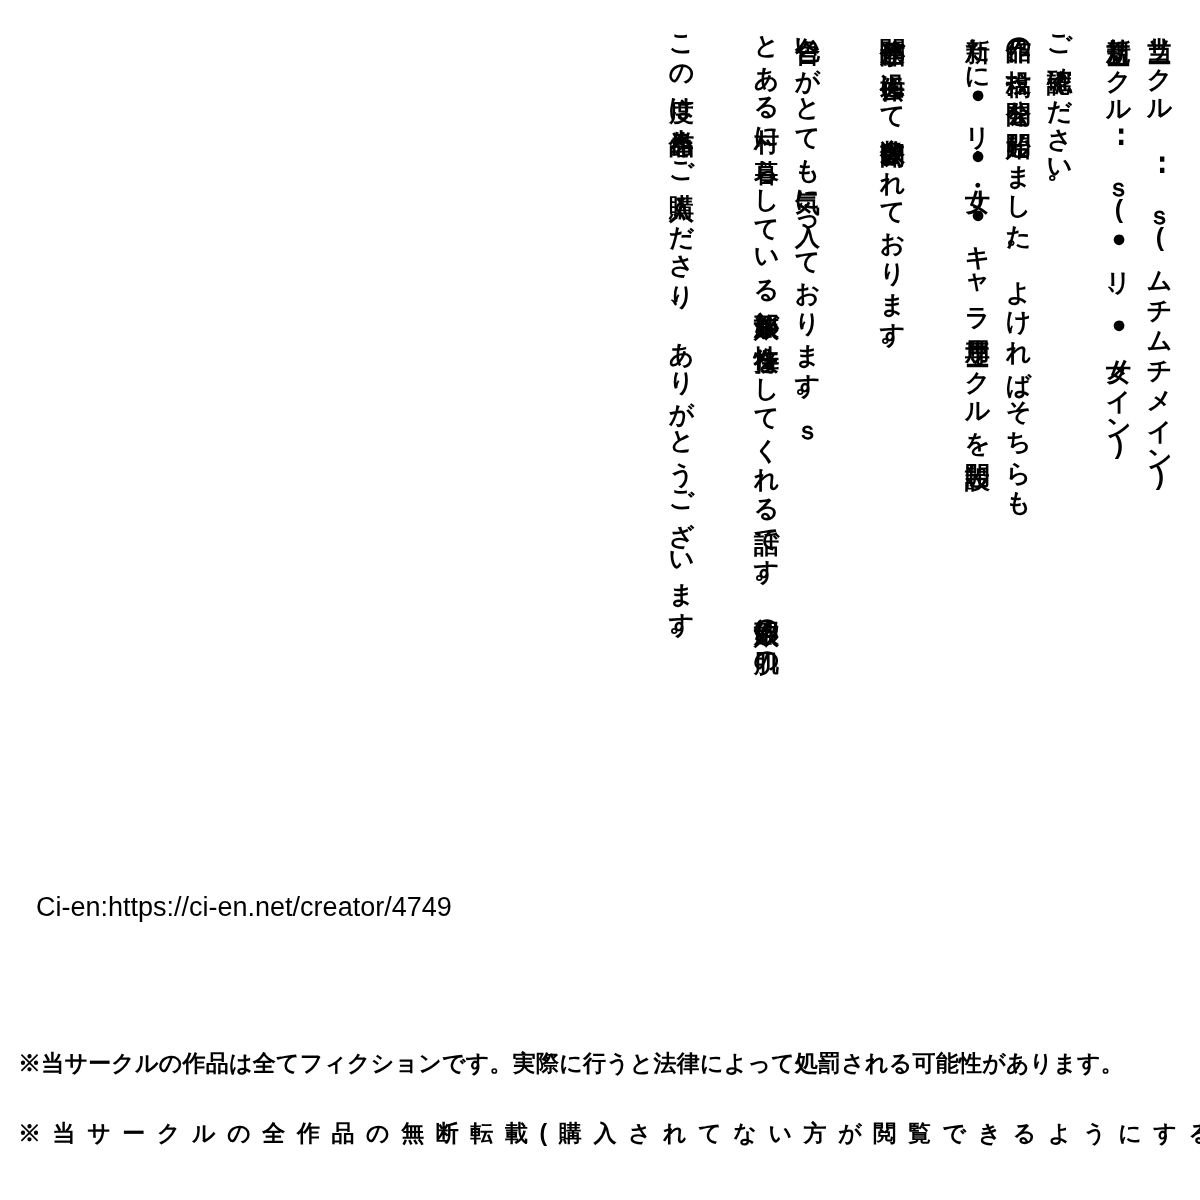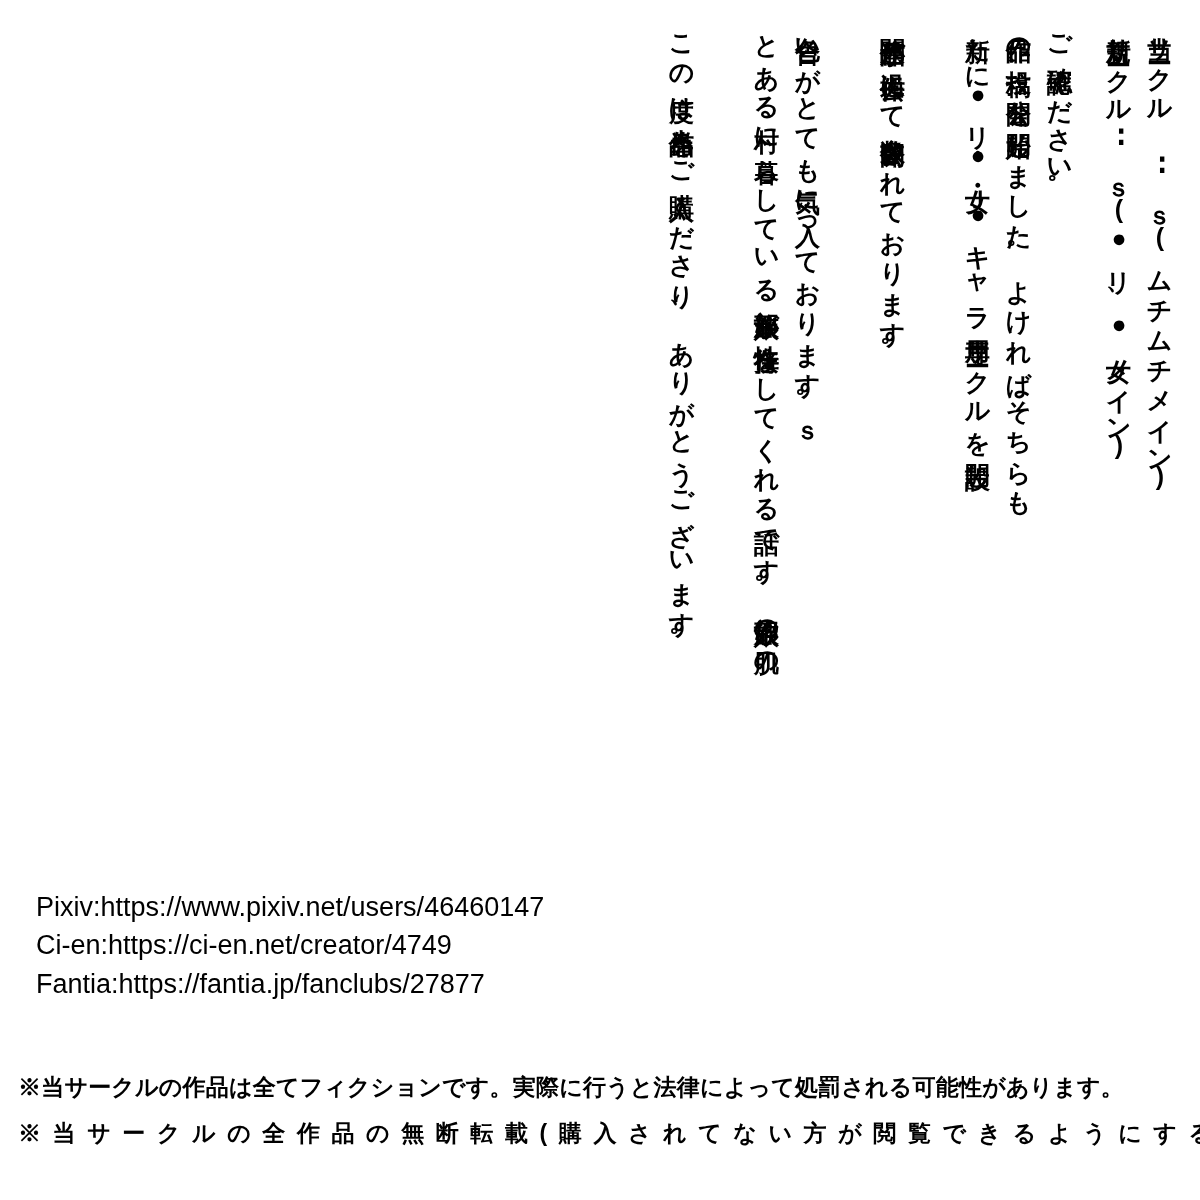--- a/index.html
+++ b/index.html
@@ -53,21 +53,21 @@
     font-weight: 400;
   }
   #links-block .link-line {
     white-space: nowrap;
   }
 
   
   #footnote-1 {
     position: absolute;
     left: 18px;
-    top: 1072px;
+    top: 1048px;
     font-size: 23px;
     font-weight: 700;
     letter-spacing: 0.2px;
     white-space: nowrap;
   }
   #footnote-2 {
     position: absolute;
     left: 18px;
     top: 1112px;
     font-size: 23px;
@@ -105,22 +105,20 @@
 
   <div class="gap-md"></div>
 
   <div class="v-col">新規サークル∶ ｓ(●リ、●女メイン)</div>
   <div class="gap-sm"></div>
   <div class="v-col">当サークル ∶ ｓ(ムチムチメイン)</div>
 
 </div>
 
 <div id="links-block">
-  <div class="link-line">Pixiv:https://www.pixiv.net/users/46460147</div>
   <div class="link-line">Ci-en:https://ci-en.net/creator/4749</div>
-  <div class="link-line">Fantia:https://fantia.jp/fanclubs/27877</div>
 </div>
 
 <div id="footnote-1">※当サークルの作品は全てフィクションです。実際に行うと法律によって処罰される可能性があります。</div>
 
 <div id="footnote-2">
   <div class="fn-line">※ 当 サ ー ク ル の 全 作 品 の 無 断 転 載 ( 購 入 さ れ て な い 方 が 閲 覧 で き る よ う に す る )</div>
 </div>
 
 </body></html>

